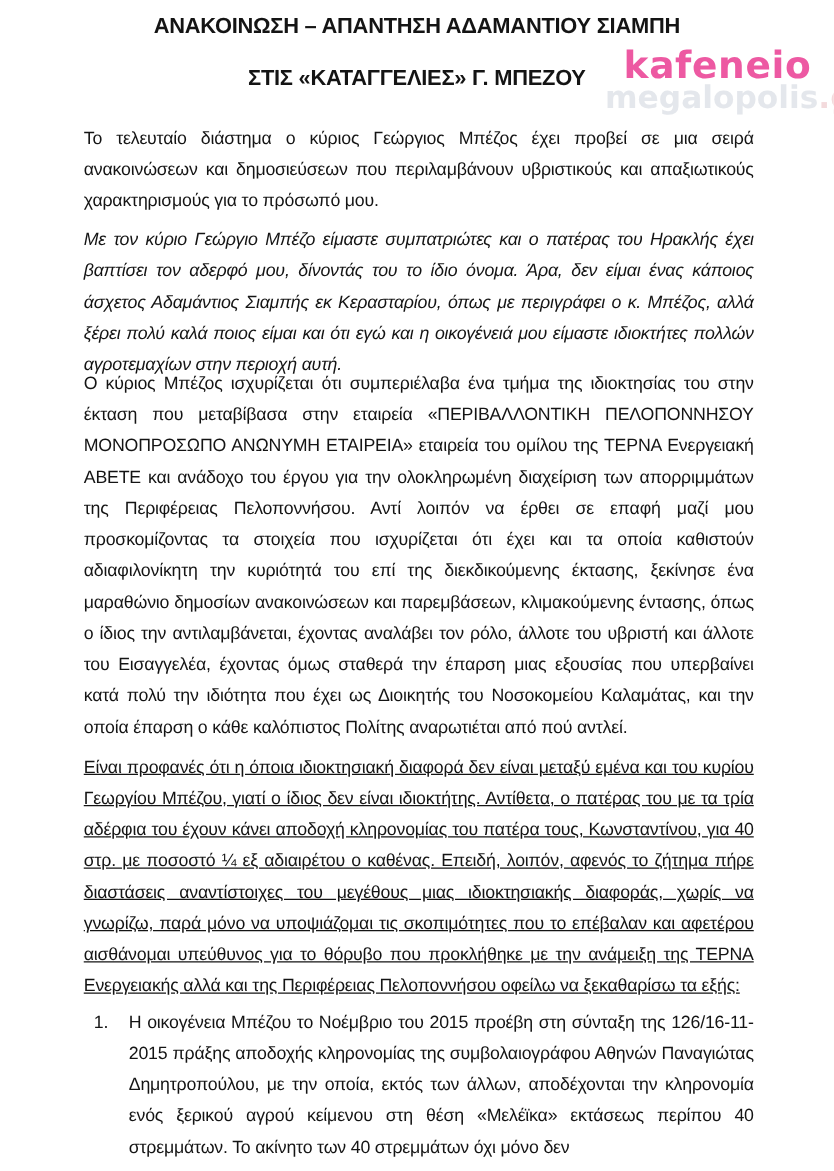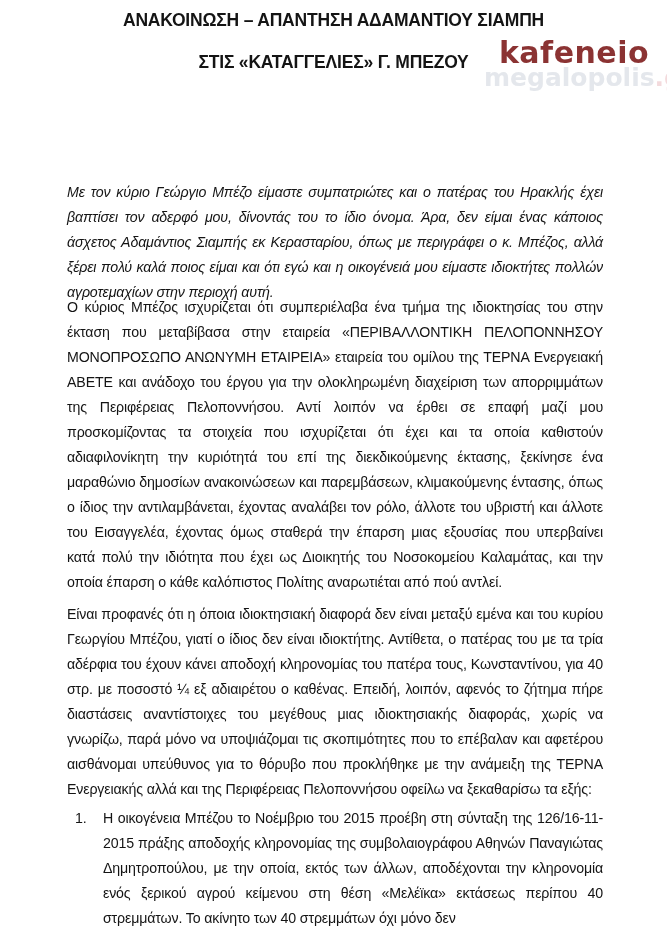--- a/index.html
+++ b/index.html
@@ -5,47 +5,48 @@
   html, body { margin: 0; padding: 0; background: #ffffff; }
   body { width: 667px; height: 937px; overflow: hidden; position: relative;
          font-family: "Liberation Sans", "DejaVu Sans", sans-serif; color: #141414; }
   .page { position: absolute; left: 0; top: 0; width: 557px; height: 937px; }
   .title { position: absolute; left: 0; width: 667px; text-align: center;
            font-weight: bold; font-size: 17.5px; letter-spacing: -0.2px; }
   .title.l1 { top: 10px; }
   .title.l2 { top: 52px; }
   .watermark { position: absolute; left: 484px; top: 38px; width: 180px; text-align: center;
                font-family: "DejaVu Sans", sans-serif; font-weight: bold; opacity: 0.9; }
-  .wm-top { font-size: 30px; color: #7f1d1d; letter-spacing: 0.5px; line-height: 30px; }
+  .wm-top { font-size: 30px; color: #ec4899; letter-spacing: 0.5px; line-height: 30px; }
   .wm-bottom { font-size: 25px; color: #e2e5ea; line-height: 20px; }
   .wm-bottom .gr { color: #f2d6d9; }
   .para { position: absolute; left: 67px; width: 536px; font-size: 14.2px;
           line-height: 25px; text-align: justify; letter-spacing: -0.15px; }
   .p1 { top: 99px; }
   .p2 { top: 180px; font-style: italic; }
   .p3 { top: 295px; }
-  .p4 { top: 602px; }
+  .p4 { top: 602px; text-decoration: underline; }
   .list { position: absolute; left: 67px; width: 536px; top: 806px; font-size: 14.2px;
           line-height: 25px; letter-spacing: -0.15px; }
   .list-item { position: relative; padding-left: 36px; text-align: justify; }
   .list-num { position: absolute; left: 8px; top: 0; }
 </style>
 </head>
 <body>
 
 <div class="page">
 
   <div class="title l1">ΑΝΑΚΟΙΝΩΣΗ – ΑΠΑΝΤΗΣΗ ΑΔΑΜΑΝΤΙΟΥ ΣΙΑΜΠΗ</div>
   <div class="title l2">ΣΤΙΣ «ΚΑΤΑΓΓΕΛΙΕΣ» Γ. ΜΠΕΖΟΥ</div>
 
   <div class="watermark">
     <div class="wm-top">kafeneio</div>
     <div class="wm-bottom"><span>megalopolis</span><span class="gr">.gr</span></div>
   </div>
 
+  <p class="para p1" style="margin:0">Το τελευταίο διάστημα ο κύριος Γεώργιος Μπέζος έχει προβεί σε μια σειρά ανακοινώσεων και δημοσιεύσεων που περιλαμβάνουν υβριστικούς και απαξιωτικούς χαρακτηρισμούς για το πρόσωπό μου.</p>
   <p class="para p2" style="margin:0">Με τον κύριο Γεώργιο Μπέζο είμαστε συμπατριώτες και ο πατέρας του Ηρακλής έχει βαπτίσει τον αδερφό μου, δίνοντάς του το ίδιο όνομα. Άρα, δεν είμαι ένας κάποιος άσχετος  Αδαμάντιος Σιαμπής εκ Κερασταρίου, όπως με περιγράφει ο κ. Μπέζος, αλλά ξέρει πολύ καλά ποιος είμαι και ότι εγώ και η οικογένειά μου είμαστε ιδιοκτήτες πολλών αγροτεμαχίων στην περιοχή αυτή.</p>
   <p class="para p3" style="margin:0">Ο κύριος Μπέζος ισχυρίζεται ότι συμπεριέλαβα ένα τμήμα της ιδιοκτησίας του στην έκταση που μεταβίβασα στην εταιρεία «ΠΕΡΙΒΑΛΛΟΝΤΙΚΗ ΠΕΛΟΠΟΝΝΗΣΟΥ ΜΟΝΟΠΡΟΣΩΠΟ ΑΝΩΝΥΜΗ ΕΤΑΙΡΕΙΑ»  εταιρεία του ομίλου της ΤΕΡΝΑ Ενεργειακή ΑΒΕΤΕ και ανάδοχο του έργου για την ολοκληρωμένη διαχείριση των απορριμμάτων της Περιφέρειας Πελοποννήσου. Αντί λοιπόν να έρθει σε επαφή μαζί μου προσκομίζοντας  τα στοιχεία που ισχυρίζεται ότι έχει  και τα οποία καθιστούν αδιαφιλονίκητη την κυριότητά του επί της διεκδικούμενης έκτασης, ξεκίνησε ένα μαραθώνιο δημοσίων ανακοινώσεων και παρεμβάσεων, κλιμακούμενης έντασης, όπως ο ίδιος την αντιλαμβάνεται, έχοντας αναλάβει τον ρόλο, άλλοτε του υβριστή και άλλοτε  του Εισαγγελέα, έχοντας όμως σταθερά την έπαρση μιας εξουσίας που υπερβαίνει κατά πολύ την ιδιότητα που έχει ως Διοικητής του Νοσοκομείου Καλαμάτας, και την οποία έπαρση ο κάθε καλόπιστος Πολίτης αναρωτιέται από πού αντλεί.</p>
   <p class="para p4" style="margin:0">Είναι προφανές ότι η όποια ιδιοκτησιακή διαφορά δεν είναι μεταξύ εμένα και του κυρίου Γεωργίου Μπέζου, γιατί ο ίδιος δεν είναι ιδιοκτήτης. Αντίθετα, ο πατέρας του με τα τρία αδέρφια του έχουν κάνει αποδοχή κληρονομίας του πατέρα τους, Κωνσταντίνου, για 40 στρ. με ποσοστό ¼ εξ αδιαιρέτου ο καθένας. Επειδή, λοιπόν, αφενός το ζήτημα πήρε διαστάσεις αναντίστοιχες του μεγέθους μιας ιδιοκτησιακής διαφοράς, χωρίς να γνωρίζω, παρά μόνο να υποψιάζομαι τις σκοπιμότητες που το επέβαλαν  και αφετέρου αισθάνομαι υπεύθυνος για το θόρυβο που προκλήθηκε με την  ανάμειξη της  ΤΕΡΝΑ Ενεργειακής αλλά και της Περιφέρειας Πελοποννήσου οφείλω να ξεκαθαρίσω τα εξής:</p>
 
   <div class="list">
     <div class="list-item">
       <span class="list-num">1.</span>
       <span>Η οικογένεια Μπέζου το Νοέμβριο του 2015 προέβη στη σύνταξη της 126/16-11-2015 πράξης αποδοχής κληρονομίας της συμβολαιογράφου Αθηνών Παναγιώτας Δημητροπούλου,  με την  οποία, εκτός των άλλων, αποδέχονται την κληρονομία ενός ξερικού αγρού κείμενου στη θέση «Μελέϊκα» εκτάσεως περίπου 40 στρεμμάτων. Το ακίνητο των 40 στρεμμάτων όχι μόνο δεν</span>
     </div>
   </div>

